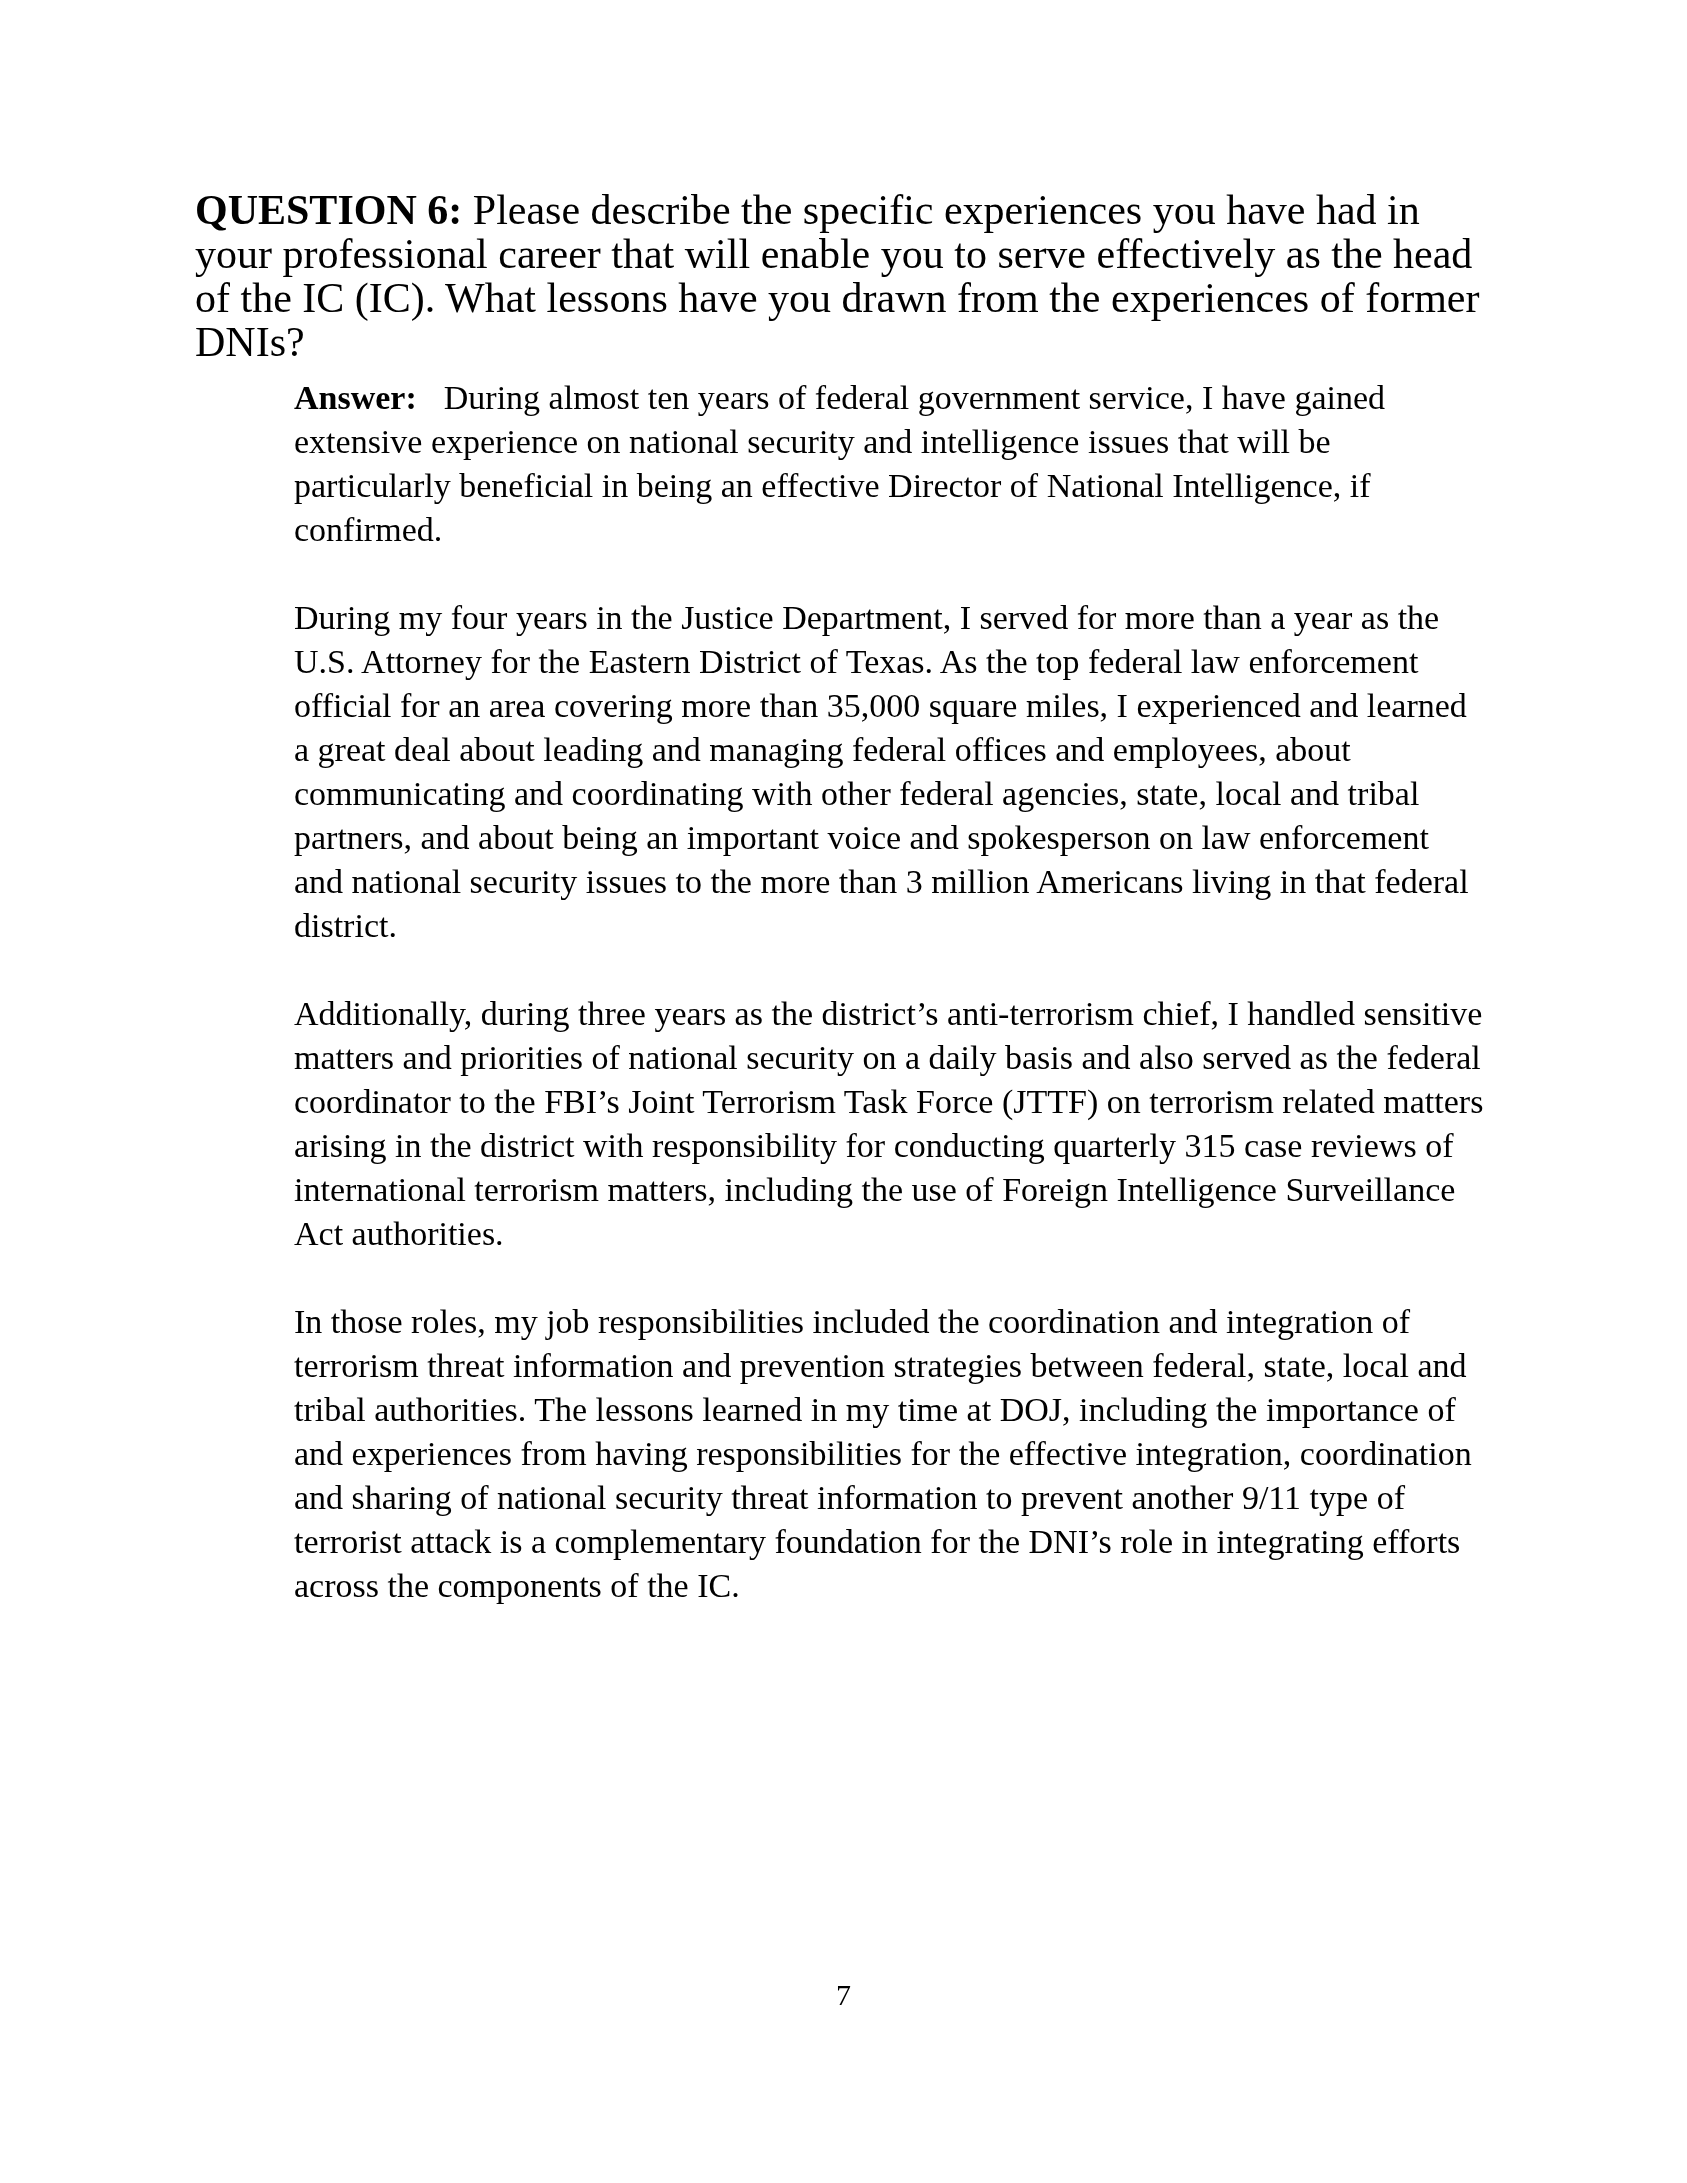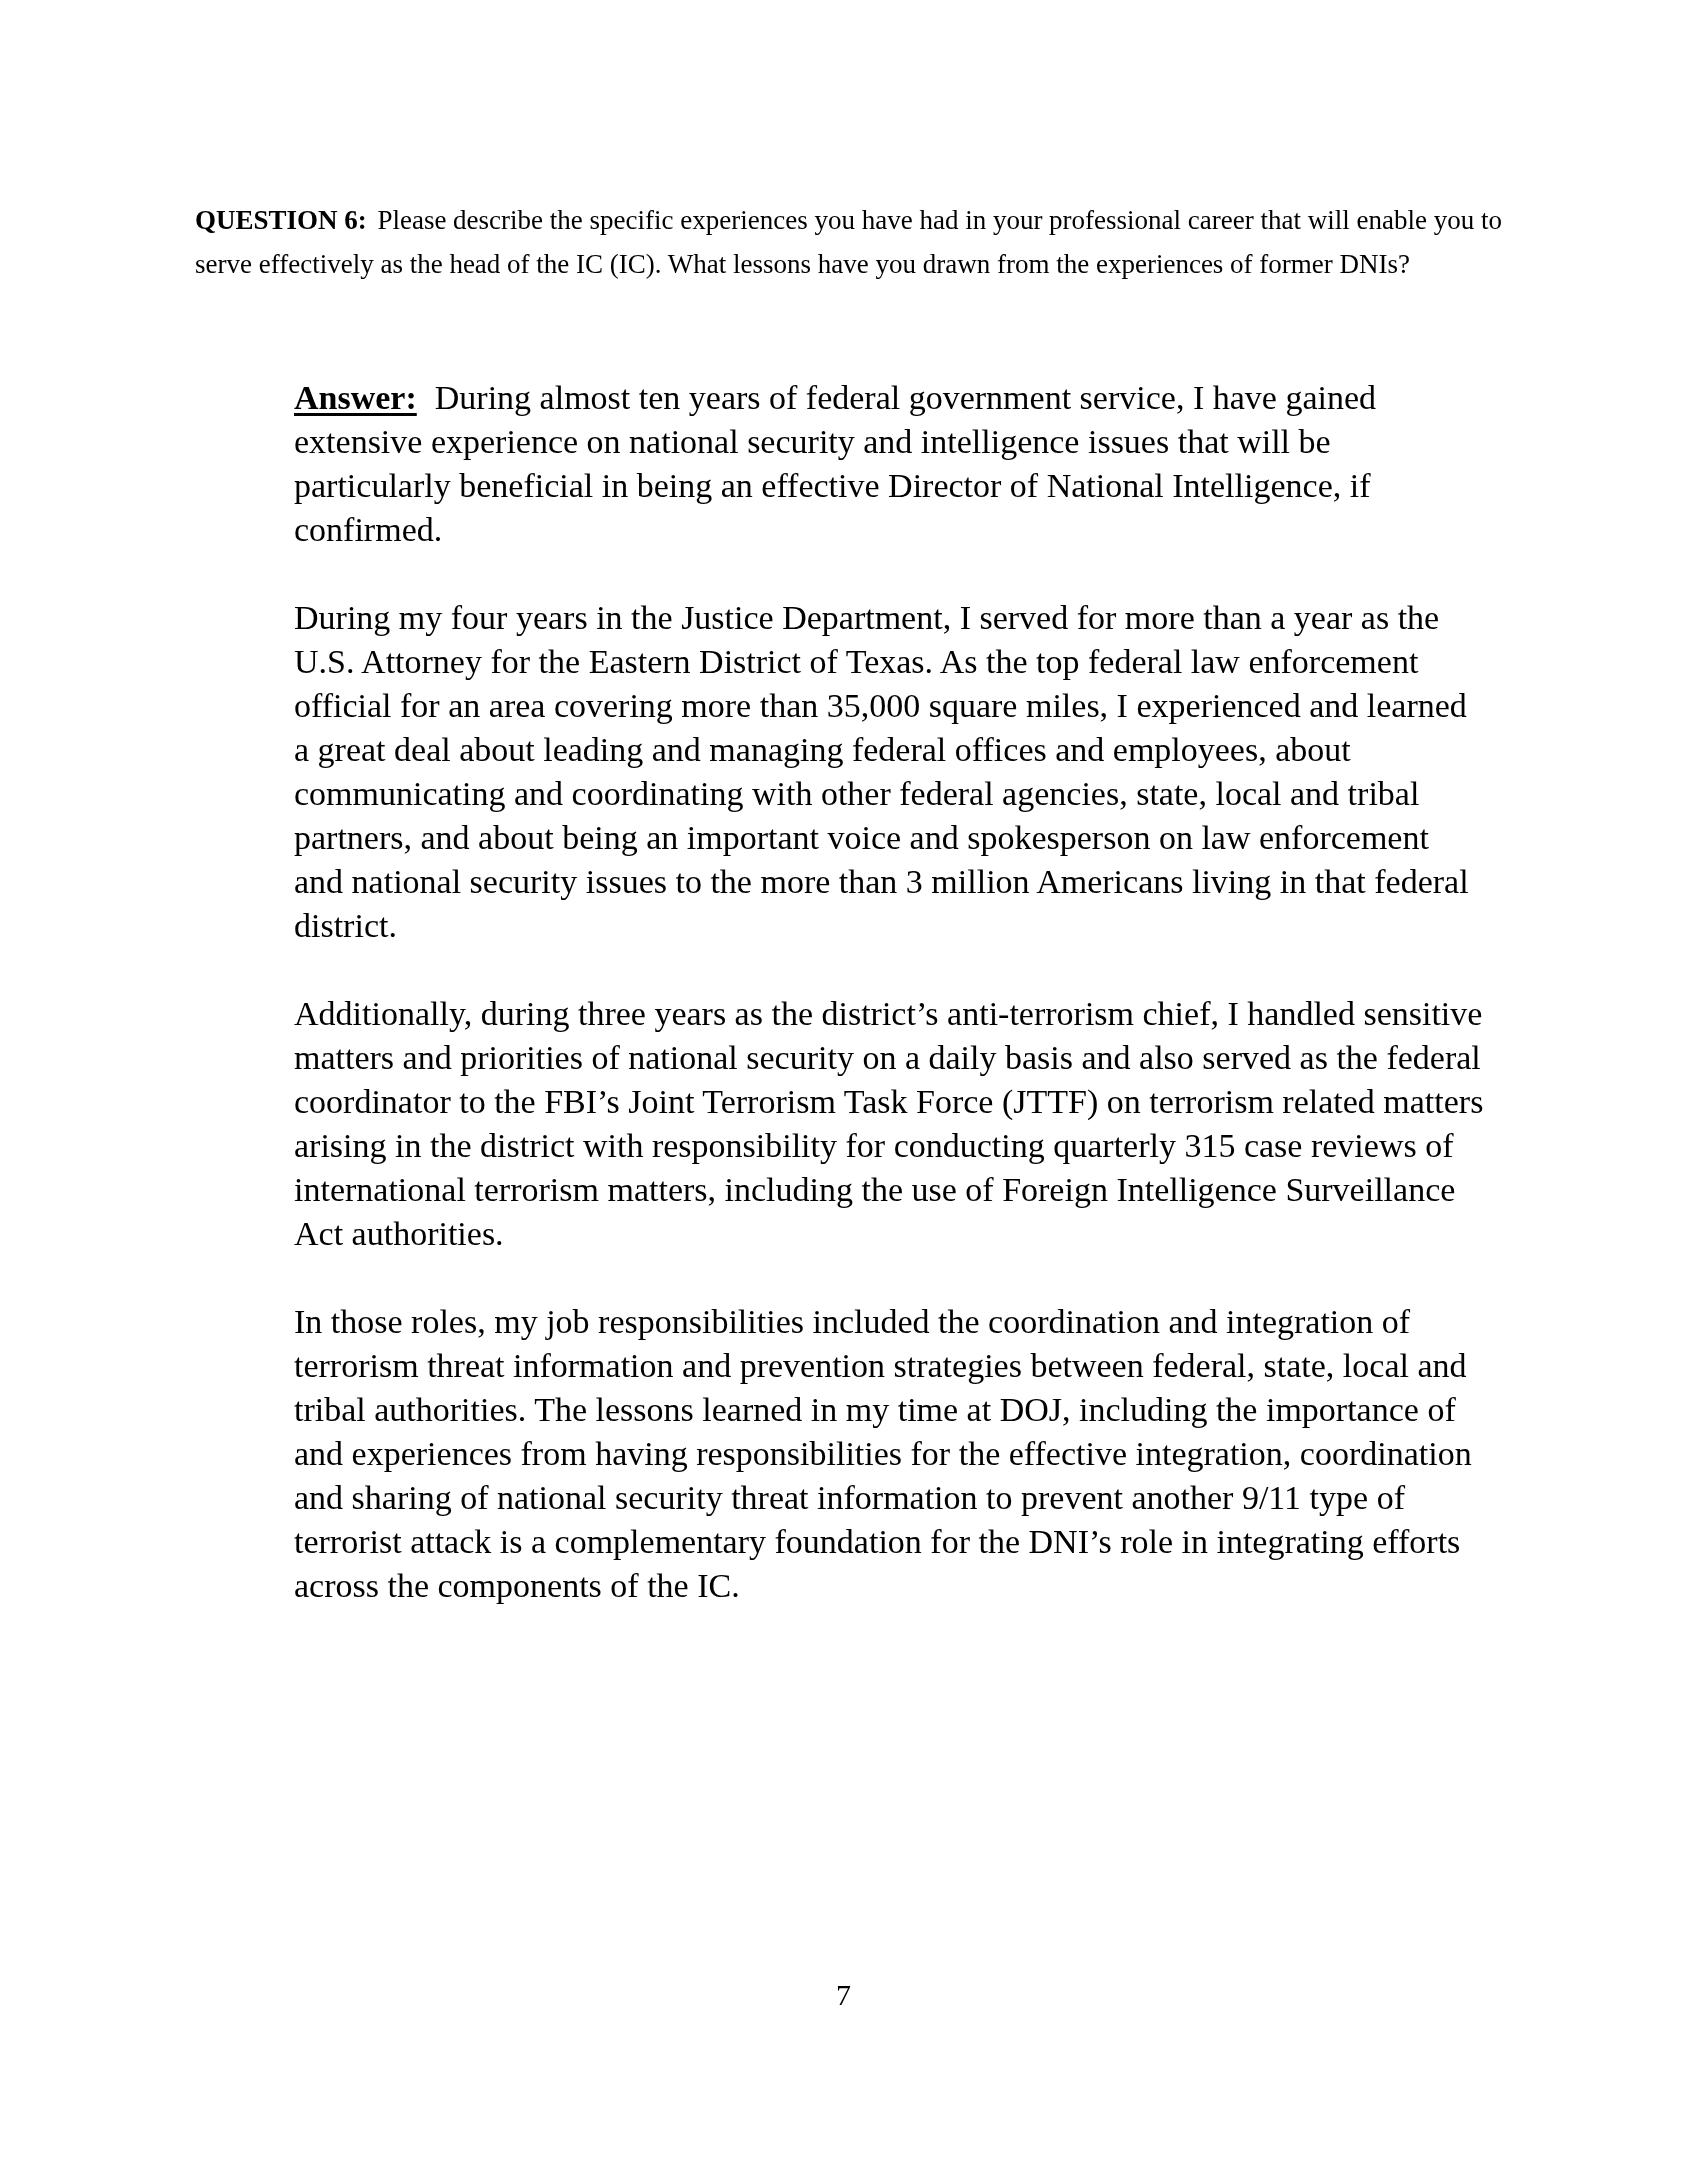--- a/index.html
+++ b/index.html
@@ -1,23 +1,23 @@
 <!DOCTYPE html>
 <html style="font-size:10.6px"><head>
 <meta charset="utf-8">
 <style>
   html, body { margin: 0; padding: 0; background: #ffffff; }
   body { width: 1687px; height: 2183px; position: relative; overflow: hidden;
          font-family: "Liberation Serif", "DejaVu Serif", serif; color: #000; }
-  .question { position: absolute; left: 195px; top: 198px; width: 1310px;
-              font-size: 27px; line-height: 44px; }
+  .question { position: absolute; left: 195px; top: 188px; width: 1310px;
+              font-size: 42px; line-height: 44px; }
   .question .q-label { font-weight: bold; margin-right: 10.6px; }
   .answer-block { position: absolute; left: 294px; top: 376px; width: 1191px; }
   .para { font-size: 34px; line-height: 44px; margin: 0 0 44px 0; }
-  .answer-label { font-weight: bold; text-decoration: underline; text-decoration-thickness: 2.6px; text-underline-offset: 4px; margin-right: 18px; }
+  .answer-label { font-weight: bold; text-decoration-thickness: 2.6px; text-underline-offset: 4px; margin-right: 27px; }
   .page-number { position: absolute; left: 0; width: 1687px; top: 1978px; text-align: center;
                  font-size: 30px; }
 </style>
 </head>
 <body>
 
 <div class="question">
   <span class="q-label">QUESTION 6:</span><span>Please describe the specific experiences you have had in your professional career that will enable you to serve effectively as the head of the IC (IC). What lessons have you drawn from the experiences of former DNIs?</span>
 </div>
 

